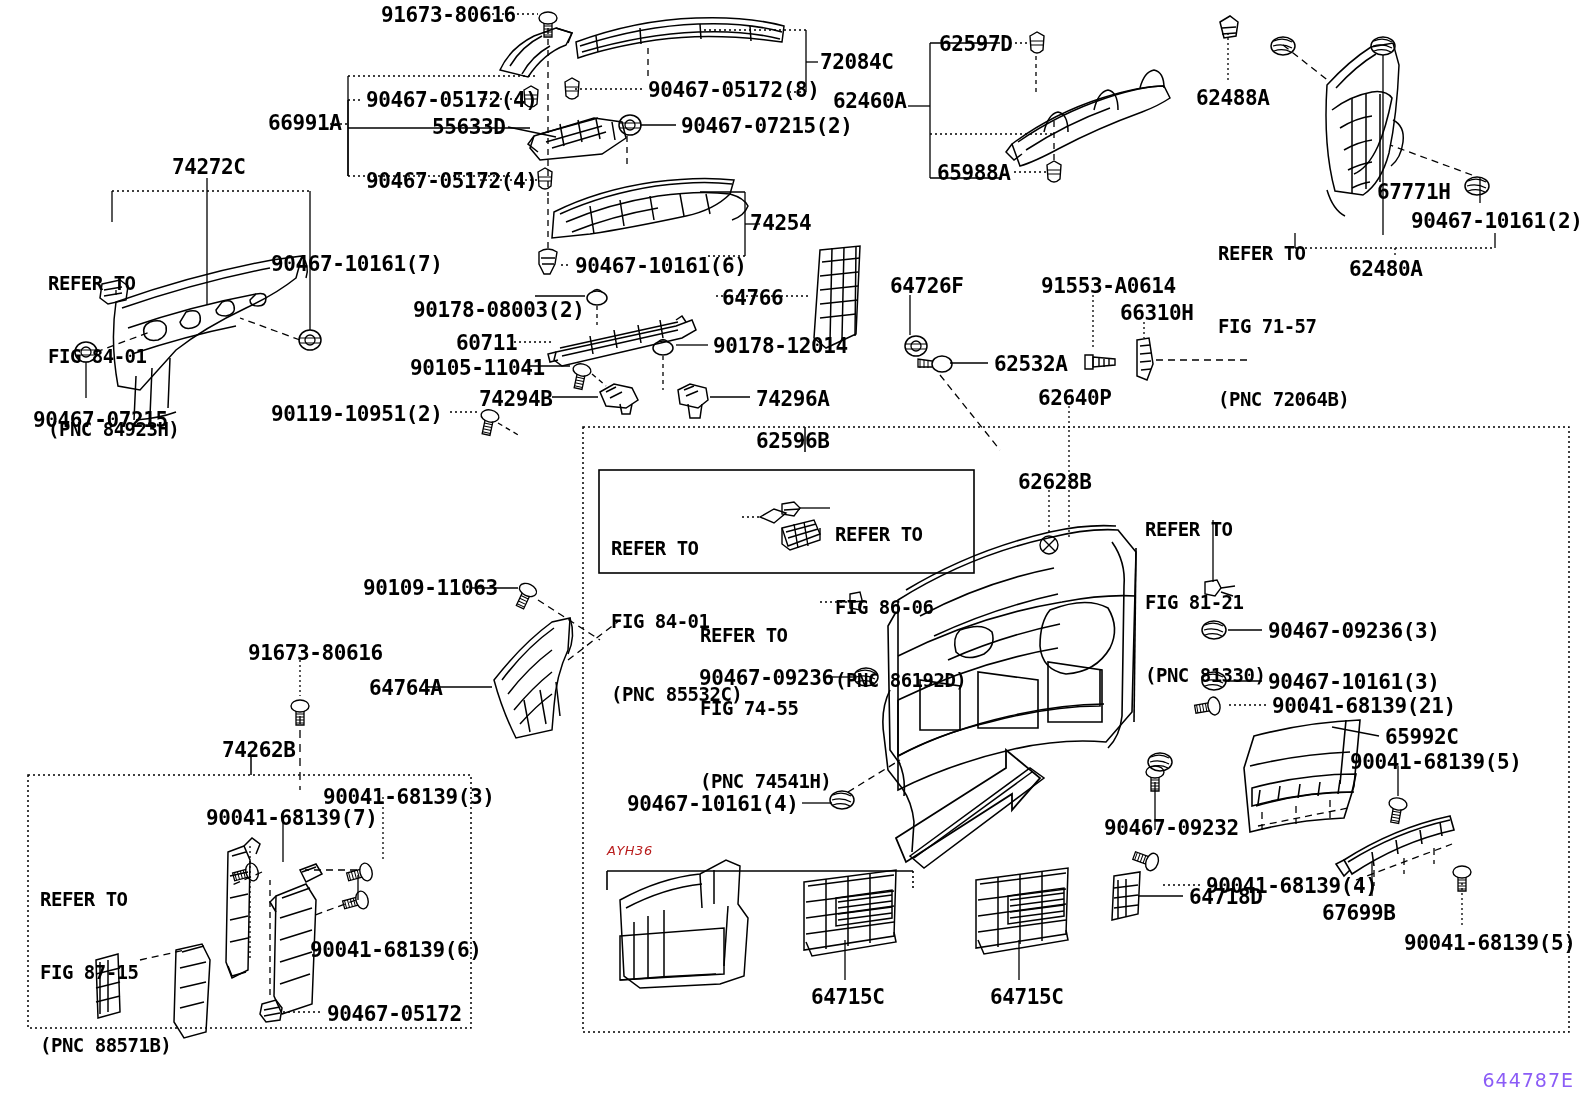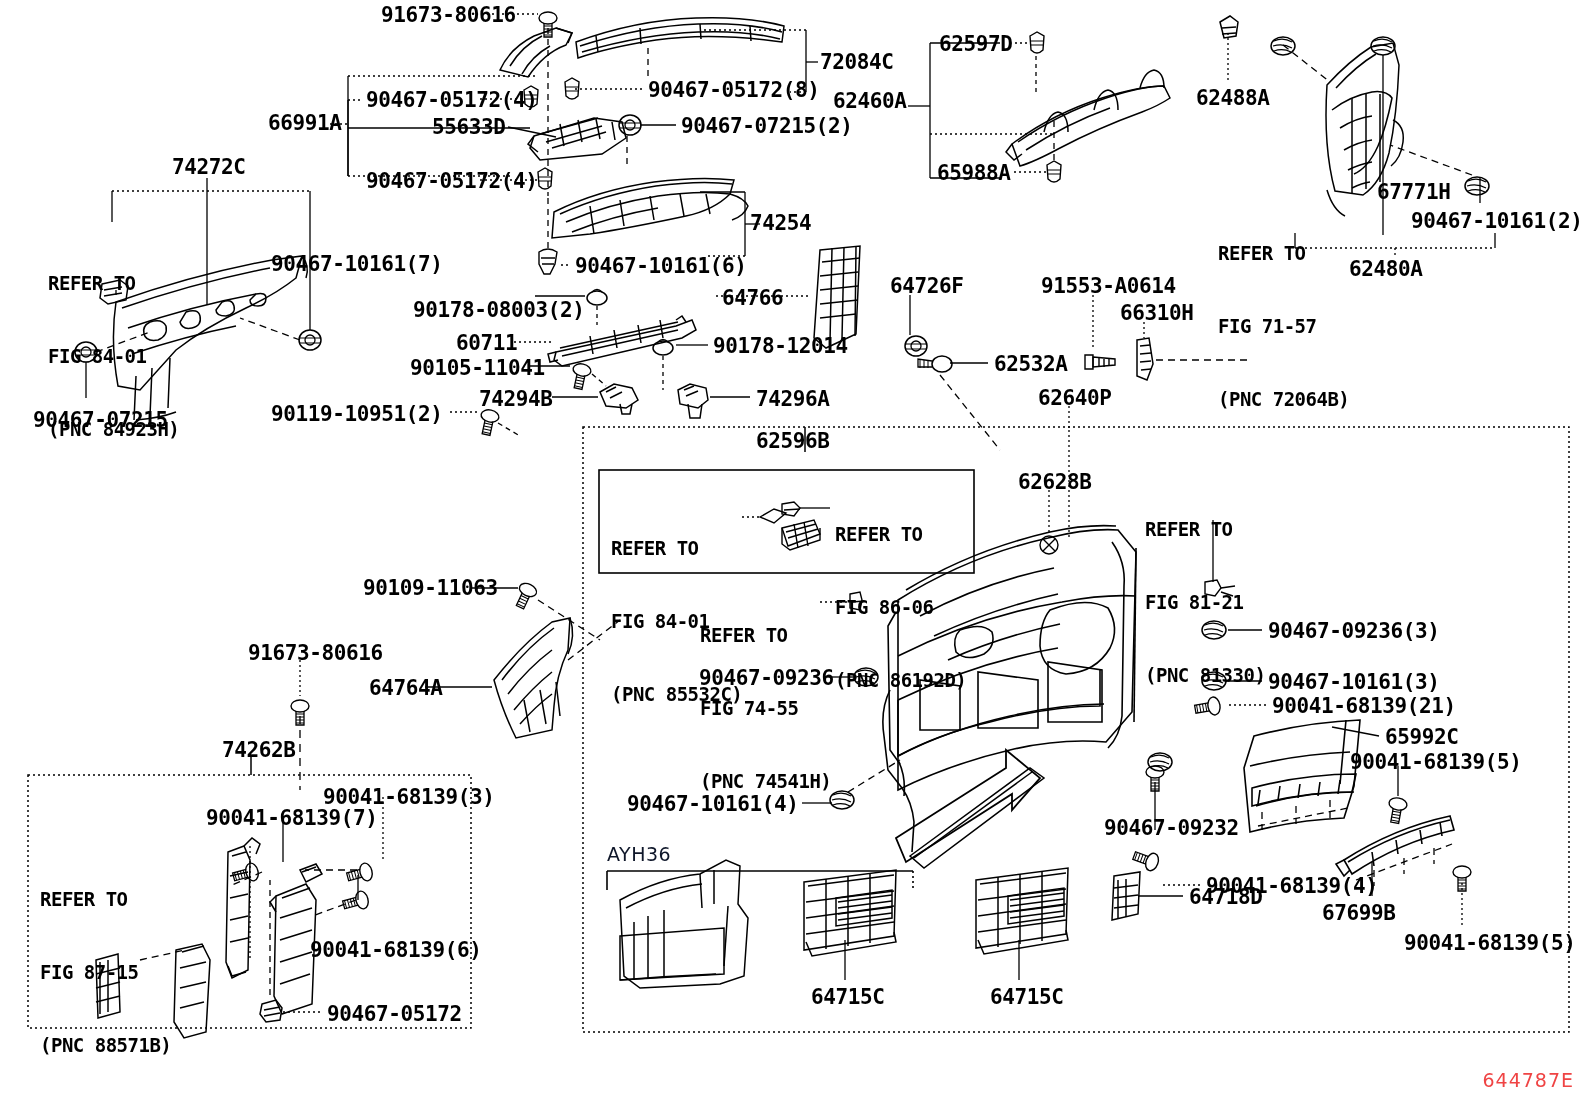--- a/index.html
+++ b/index.html
@@ -30,28 +30,29 @@
     white-space:pre;
     line-height:1.28;
     letter-spacing:-0.5px;
   }
   .code{
     position:absolute;
     right:18px;bottom:8px;
     font-family:"DejaVu Sans","Liberation Sans",sans-serif;
     font-size:19px;
     letter-spacing:1px;
-    color:#ef4444;
+    color:#8b5cf6;
   }
   .grp{
     position:absolute;
     font-family:"DejaVu Sans","Liberation Sans",sans-serif;
-    font-size:19px;
-    color:#0f172a;
+    font-size:13px;
+    color:#b91c1c;
     letter-spacing:0.5px;
+    font-style:italic;
   }
 </style>
 </head>
 <body>
 
 <div id="sheet">
 
   <svg id="art" viewBox="0 0 1592 1099" xmlns="http://www.w3.org/2000/svg">
     <defs>
       <g id="clipA">

